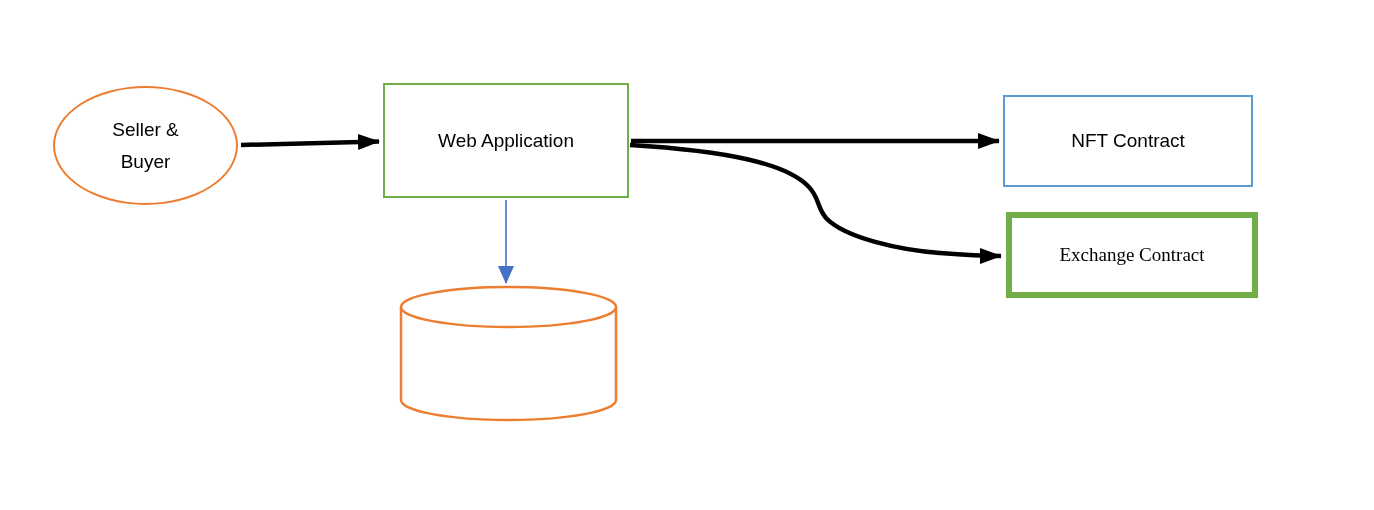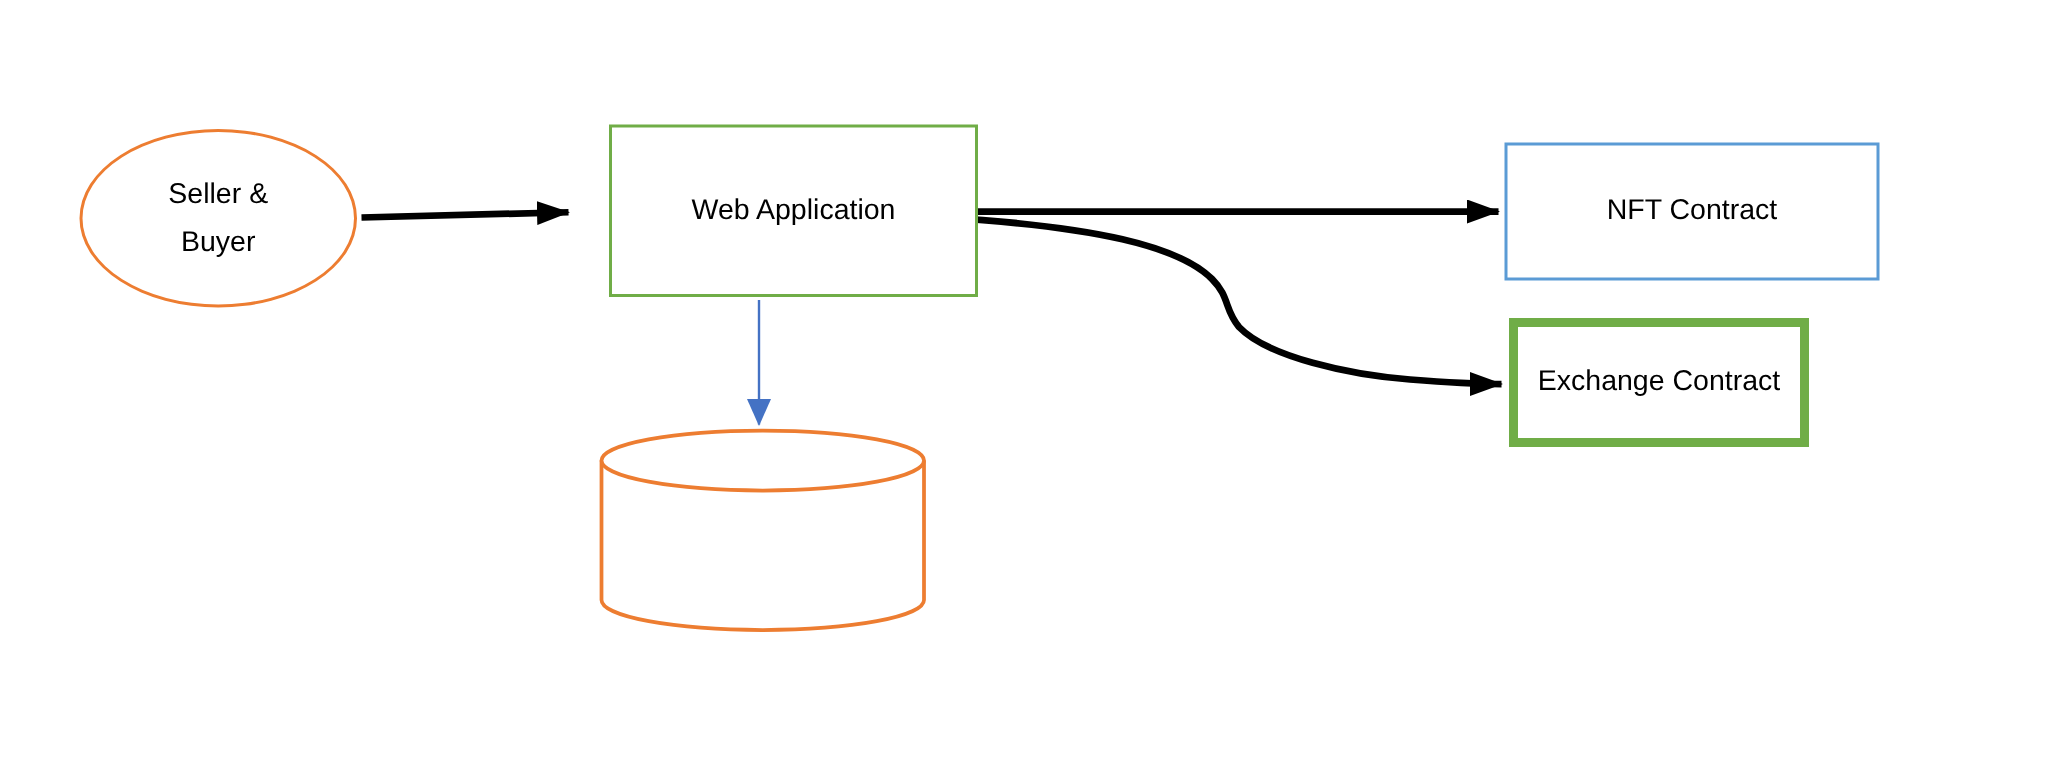--- a/index.html
+++ b/index.html
@@ -45,35 +45,35 @@
     border: 2.5px solid #ED7D31;
     border-radius: 50%;
     align-items: center;
   }
   .webapp-node {
     left: 383px;
     top: 83px;
     width: 246px;
     height: 115px;
     border: 2.5px solid #70AD47;
-    margin-left: 23px;
   }
   .nft-node {
     left: 1003px;
     top: 95px;
     width: 250px;
     height: 92px;
     border: 2.5px solid #5B9BD5;
   }
   .exchange-node {
     left: 1006px;
     top: 212px;
-    width: 200px;
+    width: 252px;
     height: 86px;
     border: 6px solid #70AD47;
+    font-family: Liberation Serif, serif;
   }
   .db-label {
     position: absolute;
     left: 400px;
     top: 327px;
     width: 217px;
     color: #000000;
     font-size: 19px;
     line-height: 33px;
     text-align: center;

